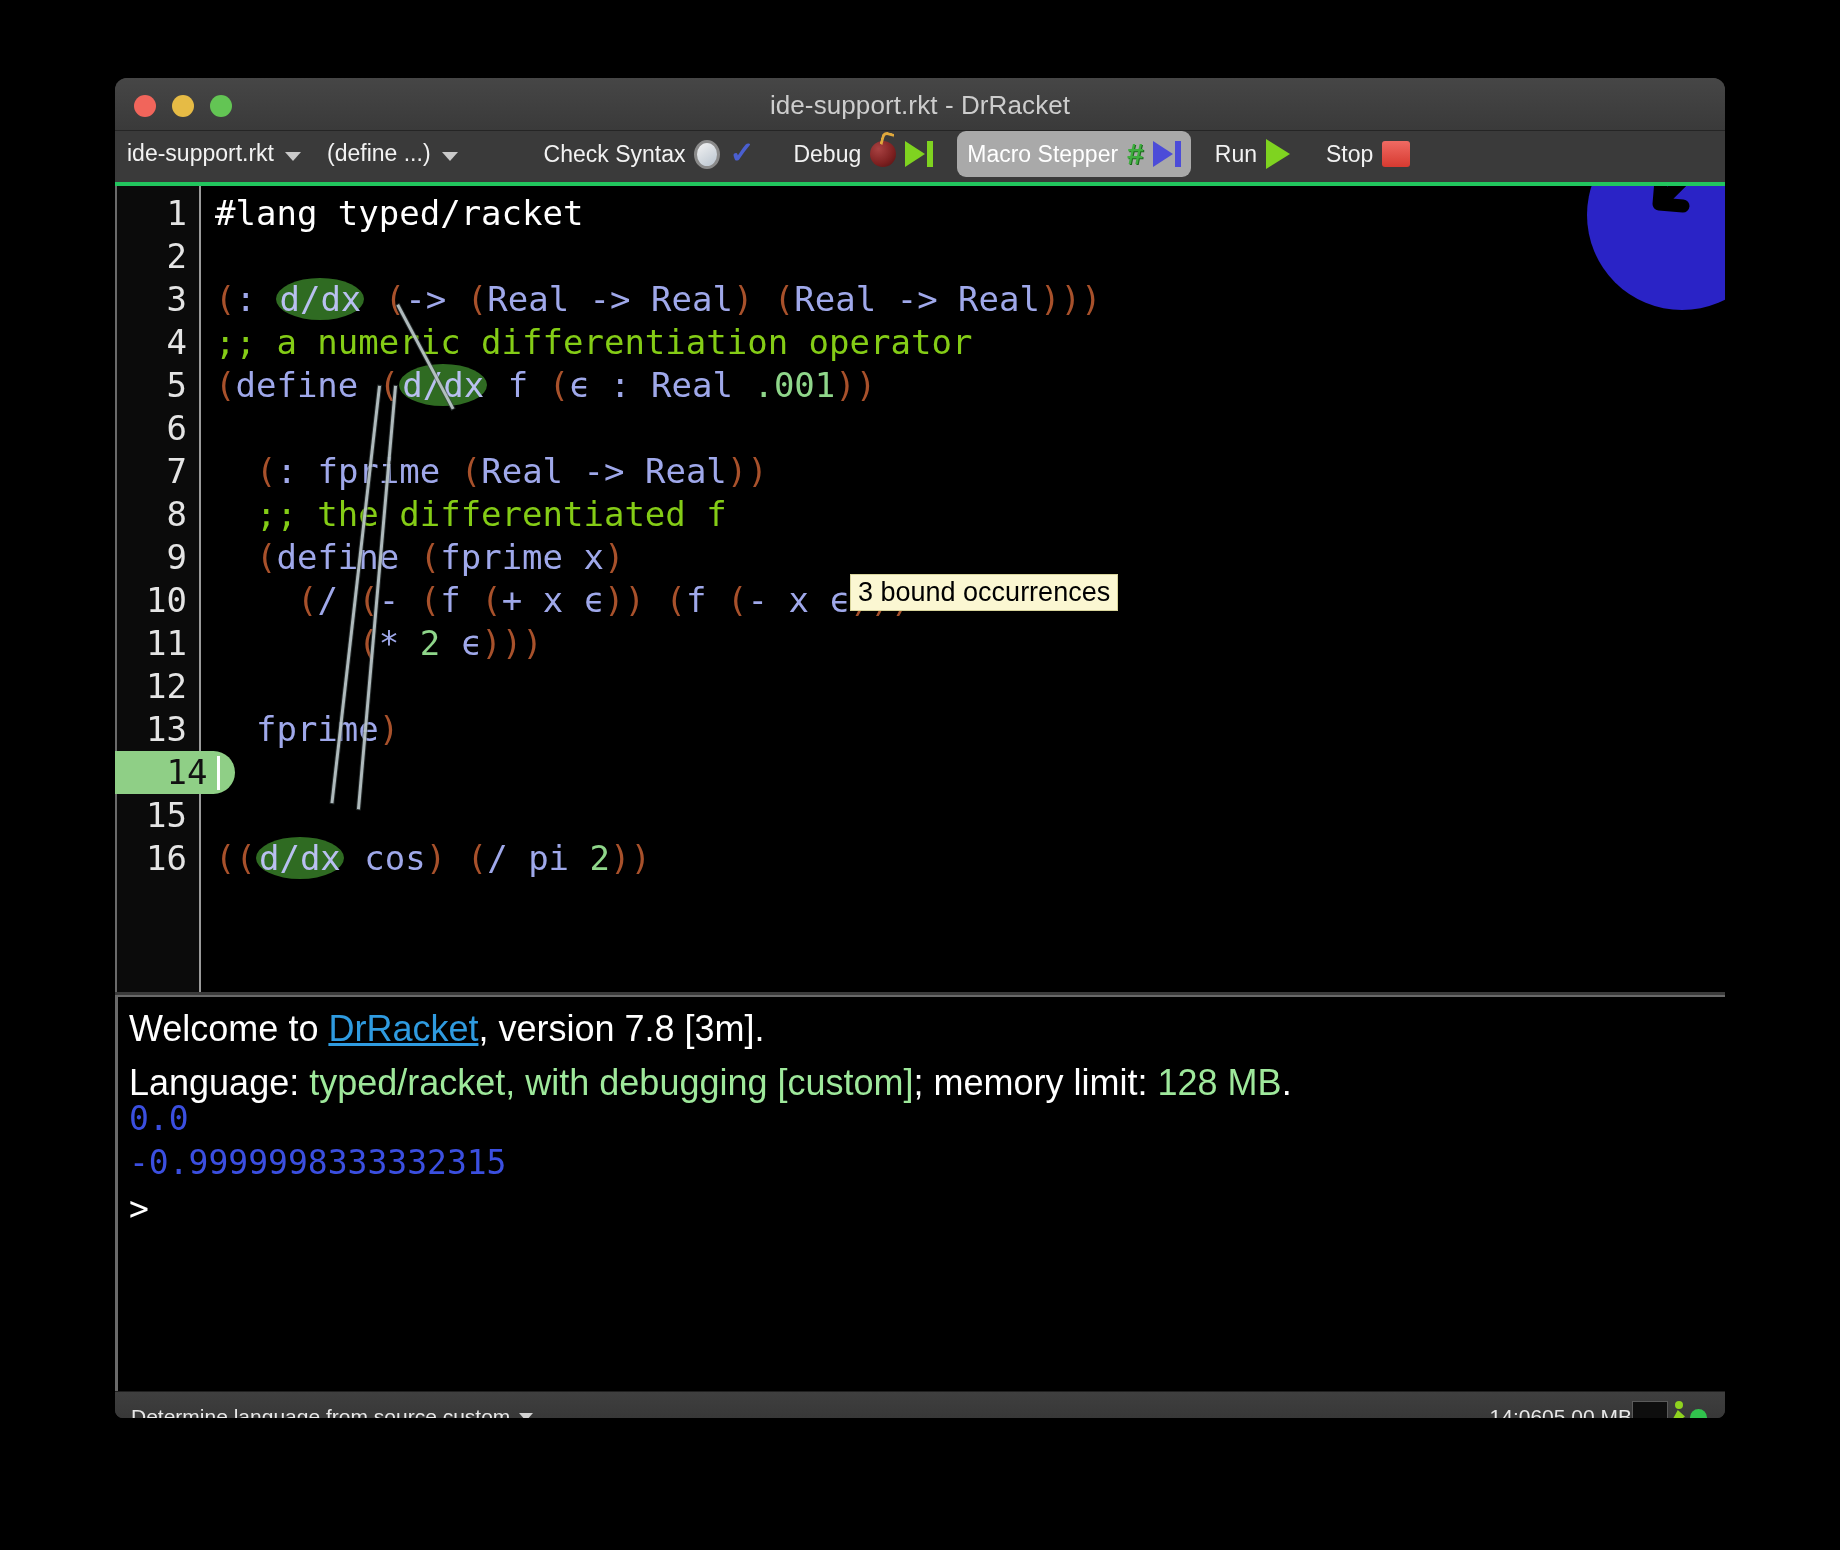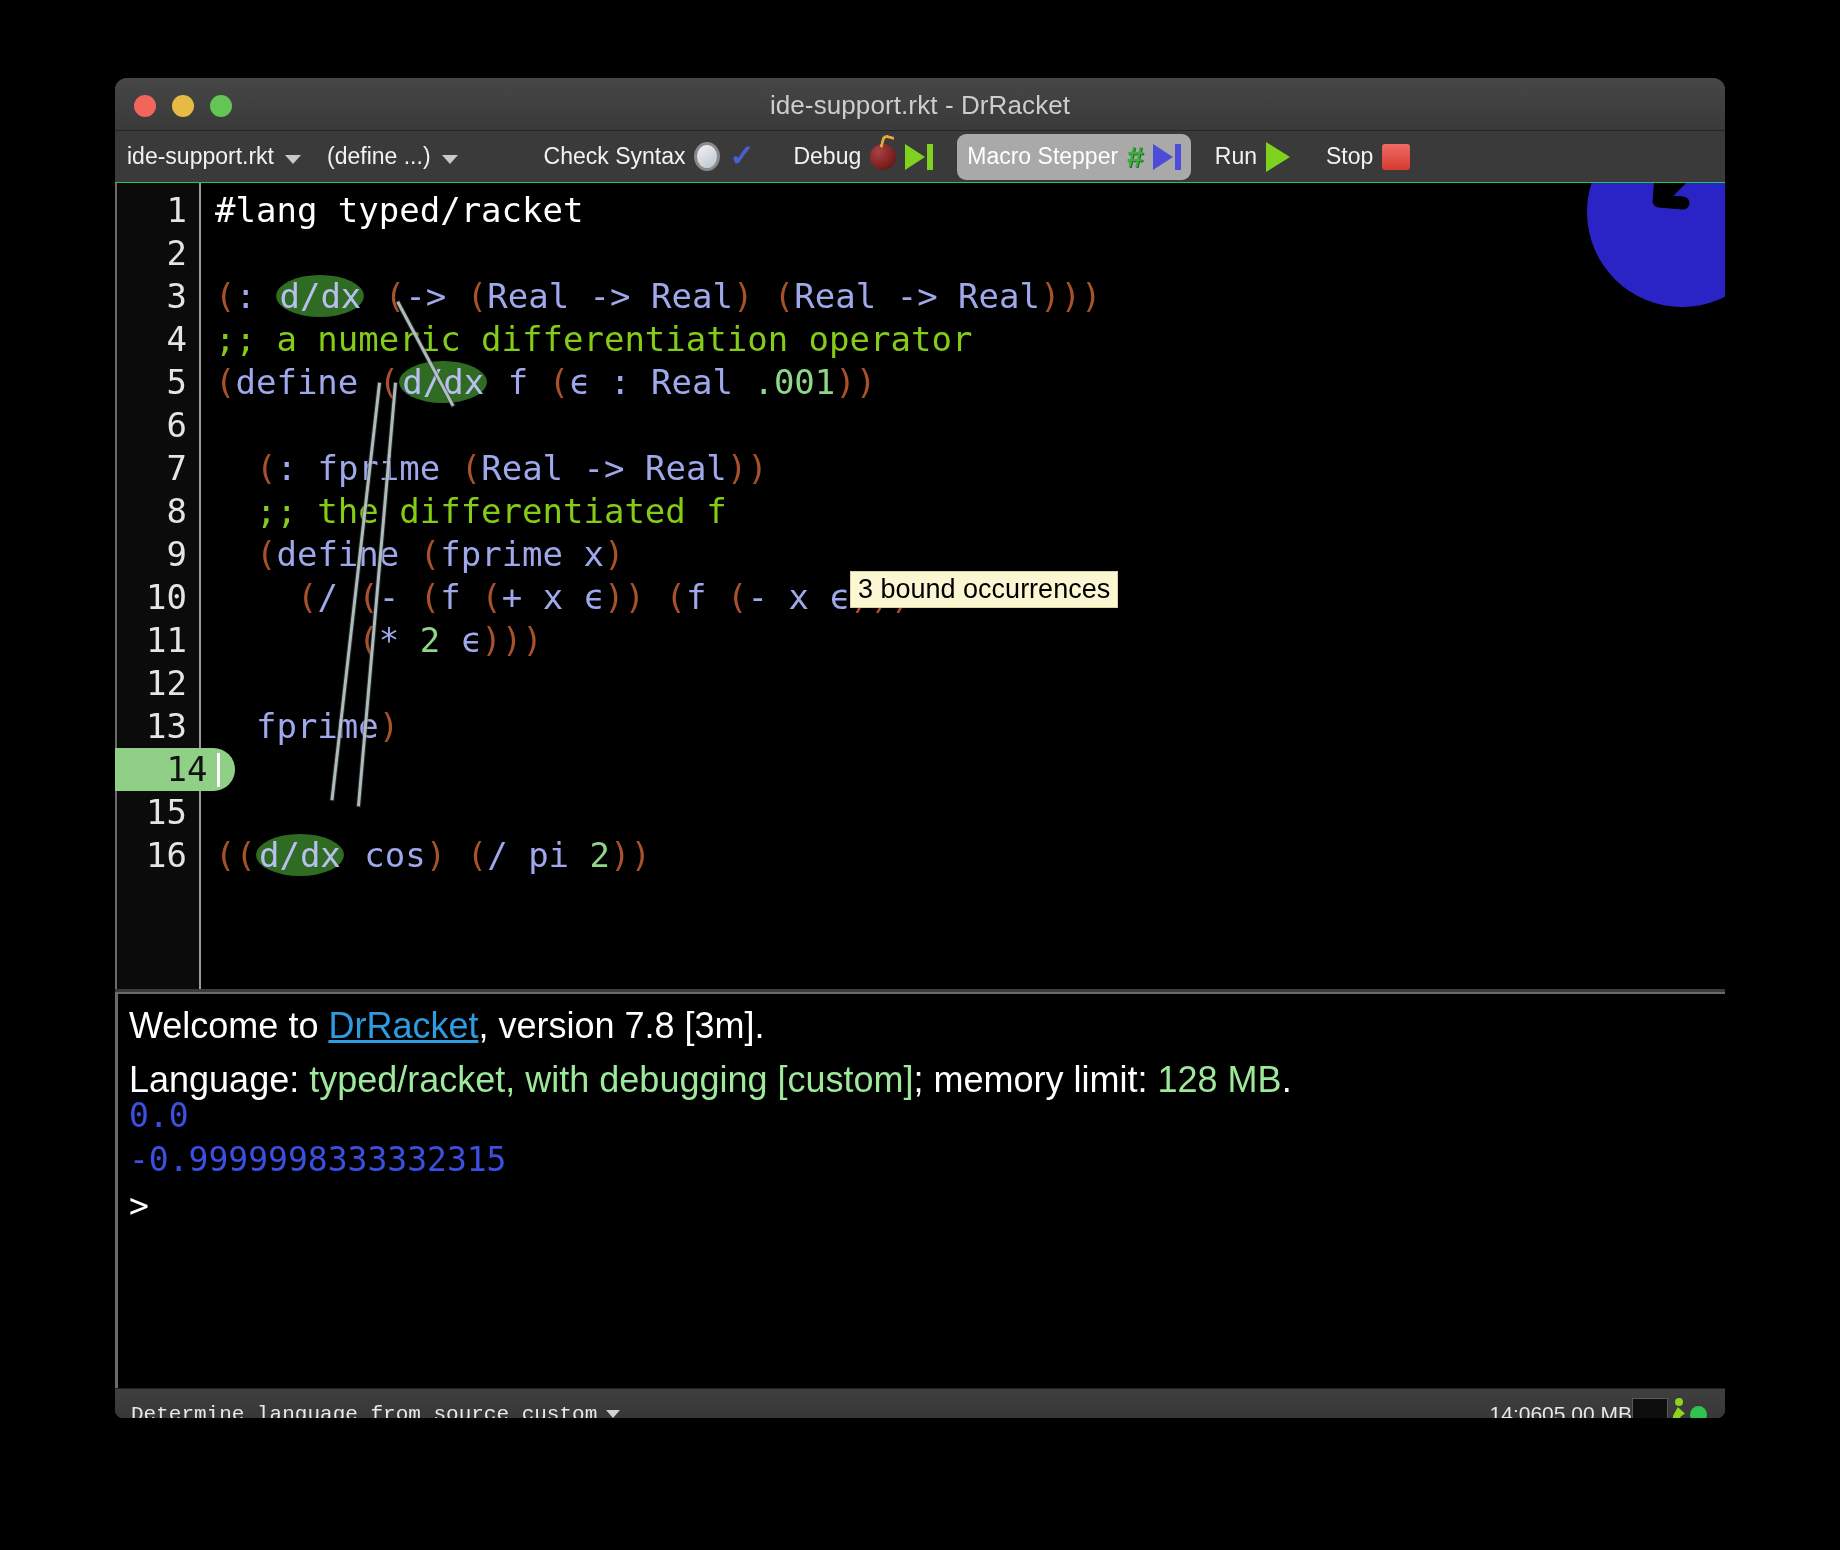--- a/index.html
+++ b/index.html
@@ -53,23 +53,23 @@
     color: #cdcdcd;
     font-size: 26px;
     letter-spacing: 0.1px;
   }
 
   
   #toolbar {
     position: relative;
     height: 51px;
     background: #3a3a3a;
-    border-bottom: 1px solid #22c55e;
+    border-bottom: 4px solid #22c55e;
     display: flex;
-    align-items: center;
+    align-items: flex-start;
     color: #f2f2f2;
     font-size: 23px;
     white-space: nowrap;
   }
   .tb-item {
     display: flex;
     align-items: center;
     gap: 7px;
     padding: 0 0 0 0;
     height: 44px;
@@ -310,21 +310,21 @@
     height: 50px;
     background: linear-gradient(to bottom,#3f3f3f,#313131);
     border-top: 1px solid #202020;
     display: flex;
     align-items: center;
     color: #e8e8e8;
     font-size: 21px;
   }
   #status-lang {
     margin-left: 16px;
-    display: flex; align-items: center; gap: 9px; font-family: Liberation Mono, monospace;
+    display: flex; align-items: center; gap: 9px;
   }
   .caret-sm {
     width: 0; height: 0;
     border-left: 7px solid transparent;
     border-right: 7px solid transparent;
     border-top: 8px solid #d2d2d2;
   }
   #status-right {
     margin-left: auto;
     display: flex; align-items: center; 

